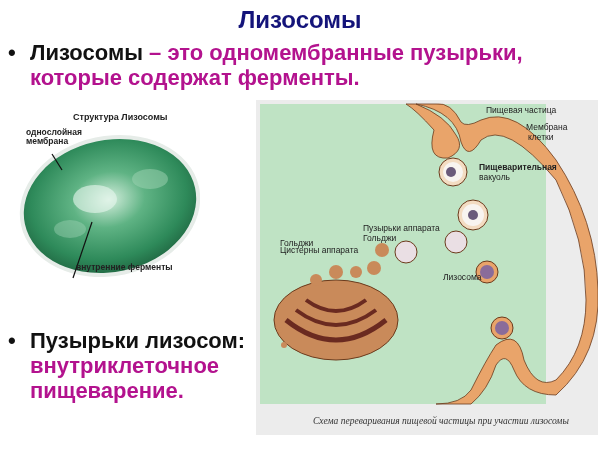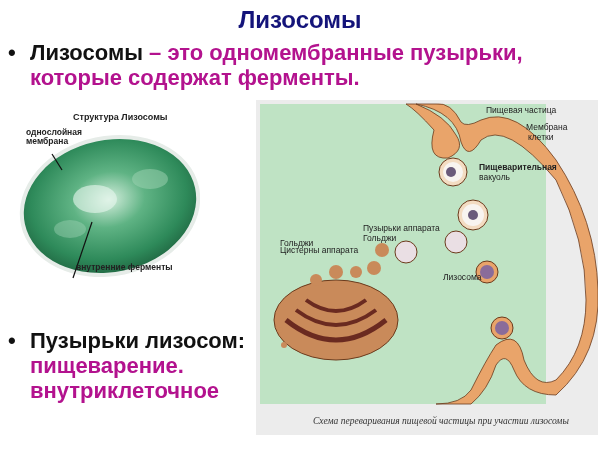--- a/index.html
+++ b/index.html
@@ -23,22 +23,22 @@
 
 <div class="title">Лизосомы</div>
 
 <div class="bullet b1">
   <span class="dot black">•</span><span class="black">Лизосомы</span><span class="mag"> – это одномембранные пузырьки,</span>
   <span class="mag indent">которые содержат ферменты.</span>
 </div>
 
 <div class="bullet b2">
   <span class="dot black">•</span><span class="black">Пузырьки лизосом:</span>
+  <span class="mag indent">внутриклеточное</span>
   <span class="mag indent">пищеварение.</span>
-  <span class="mag indent">внутриклеточное</span>
 </div>
 
 <div class="lyso-fig">
   <svg width="200" height="190" viewBox="0 0 200 190">
     <defs>
       <radialGradient id="lg" cx="0.5" cy="0.45" r="0.6">
         <stop offset="0" stop-color="#d4eedd"></stop>
         <stop offset="0.35" stop-color="#5fb384"></stop>
         <stop offset="0.75" stop-color="#2e8a5a"></stop>
         <stop offset="1" stop-color="#1d5f3c"></stop>

